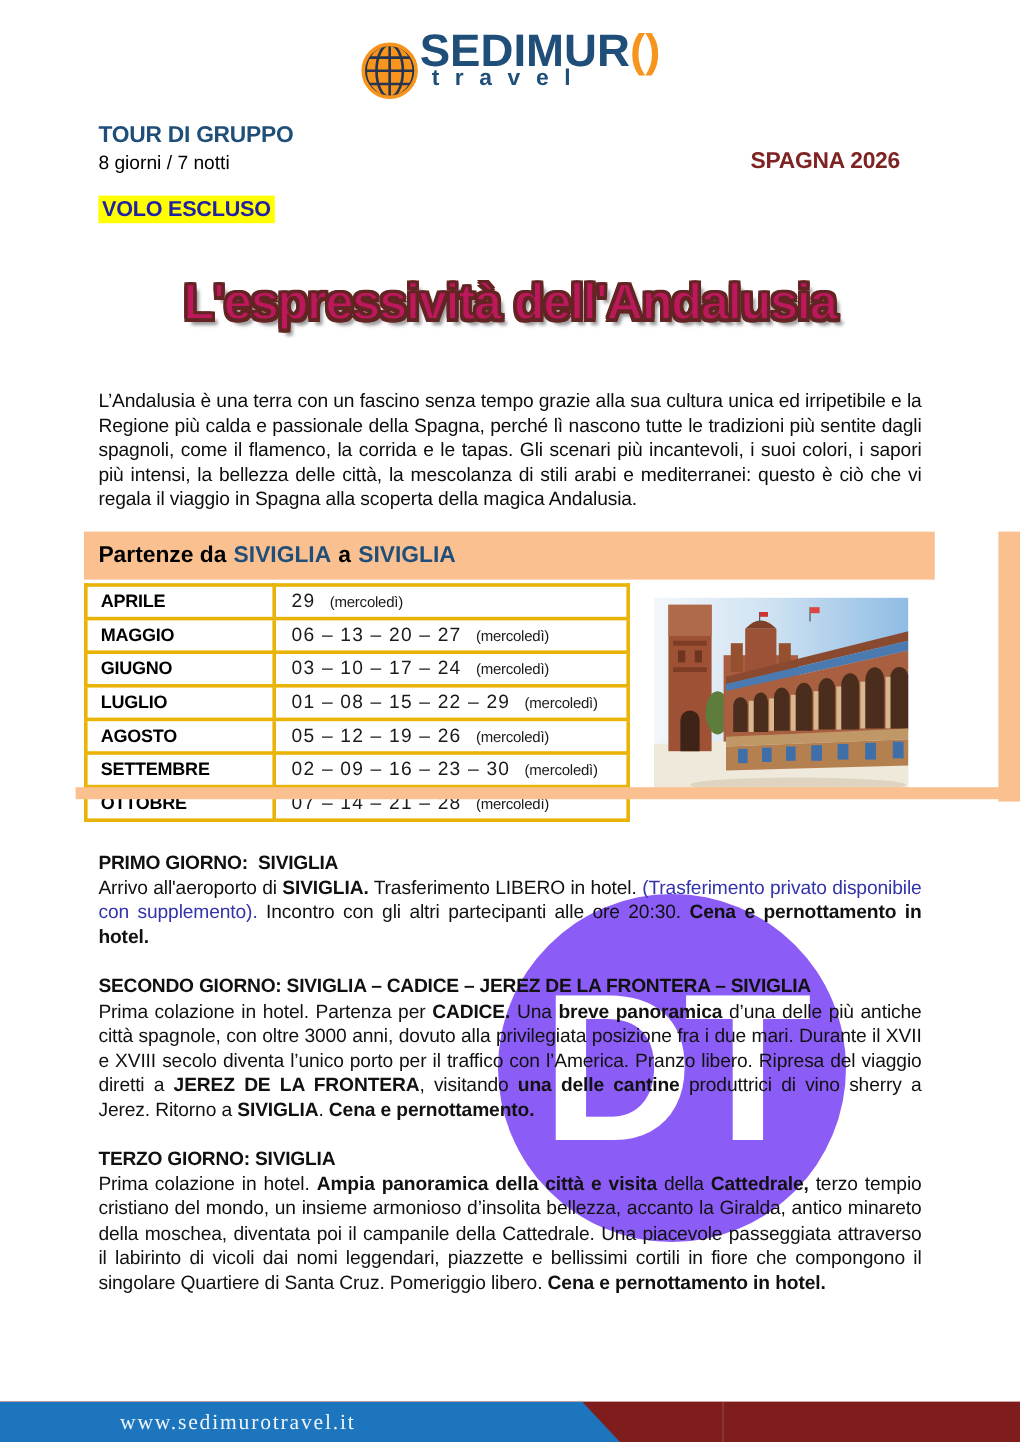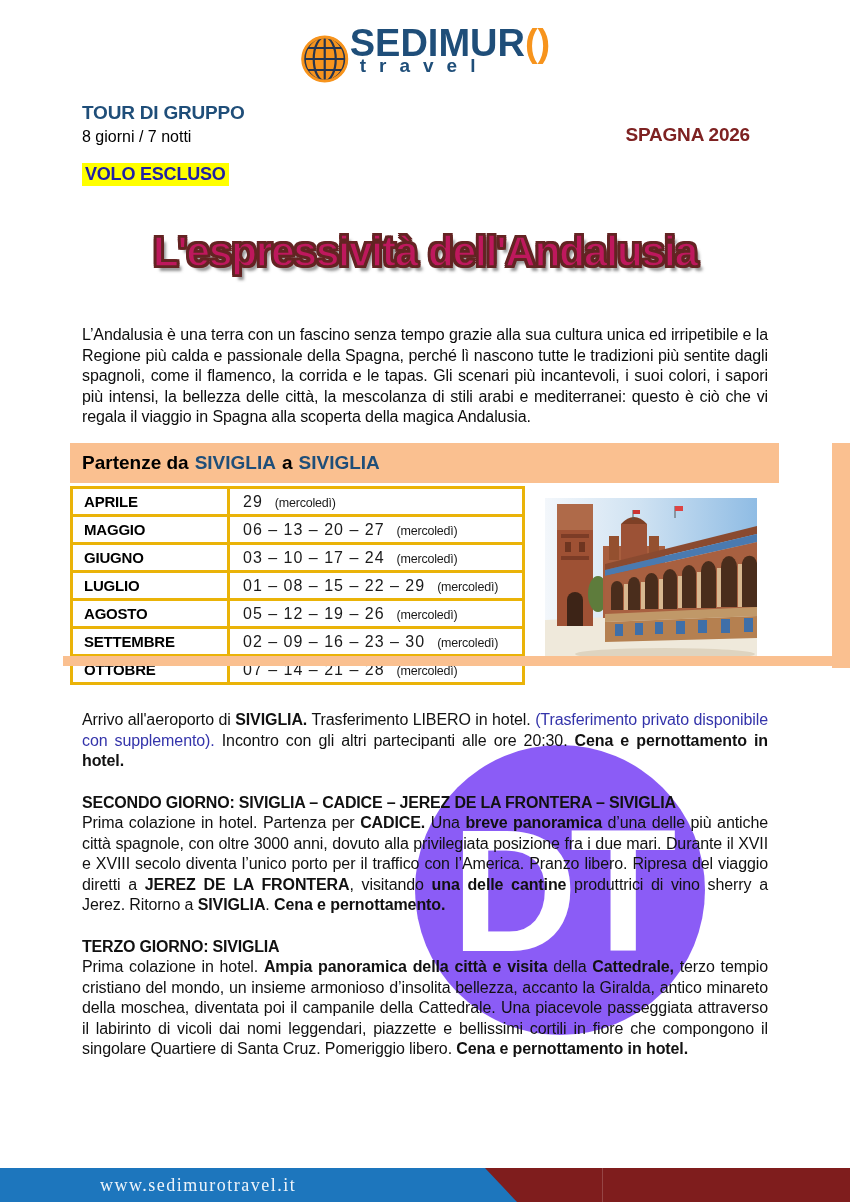--- a/index.html
+++ b/index.html
@@ -215,20 +215,21 @@
     </g>
     <ellipse cx="120" cy="156" rx="90" ry="6" fill="#ded4c0"></ellipse>
   </svg>
 
   <div class="orange-strip-right"></div>
   <div class="orange-bar-bottom"></div>
 
   <div class="watermark">DT</div>
 
   <div class="itinerary">
+    <div class="day-heading">PRIMO GIORNO:  SIVIGLIA</div>
     <div class="day-para"><span>Arrivo all'aeroporto di </span><span class="b">SIVIGLIA.</span><span> Trasferimento LIBERO in hotel. </span><span class="blue">(Trasferimento privato disponibile con supplemento).</span><span> Incontro con gli altri partecipanti alle ore 20:30. </span><span class="b">Cena e pernottamento in hotel.</span></div>
     <div class="day-heading">SECONDO GIORNO: SIVIGLIA – CADICE – JEREZ DE LA FRONTERA – SIVIGLIA</div>
     <div class="day-para"><span>Prima colazione in hotel. Partenza per </span><span class="b">CADICE.</span><span> Una </span><span class="b">breve panoramica</span><span> d’una delle più antiche città spagnole, con oltre 3000 anni, dovuto alla privilegiata posizione fra i due mari. Durante il XVII e XVIII secolo diventa l’unico porto per il traffico con l’America. Pranzo libero. Ripresa del viaggio diretti a </span><span class="b">JEREZ DE LA FRONTERA</span><span>, visitando </span><span class="b">una delle cantine</span><span> produttrici di vino sherry a Jerez. Ritorno a </span><span class="b">SIVIGLIA</span><span>. </span><span class="b">Cena e pernottamento.</span></div>
     <div class="day-heading">TERZO GIORNO: SIVIGLIA</div>
     <div class="day-para"><span>Prima colazione in hotel. </span><span class="b">Ampia panoramica della città e visita</span><span> della </span><span class="b">Cattedrale,</span><span> terzo tempio cristiano del mondo, un insieme armonioso d’insolita bellezza, accanto la Giralda, antico minareto della moschea, diventata poi il campanile della Cattedrale. Una piacevole passeggiata attraverso il labirinto di vicoli dai nomi leggendari, piazzette e bellissimi cortili in fiore che compongono il singolare Quartiere di Santa Cruz. Pomeriggio libero. </span><span class="b">Cena e pernottamento in hotel.</span></div>
   </div>
 
   <div class="footer">
     <div class="footer-dark"></div>
     <div class="footer-sep"></div>

